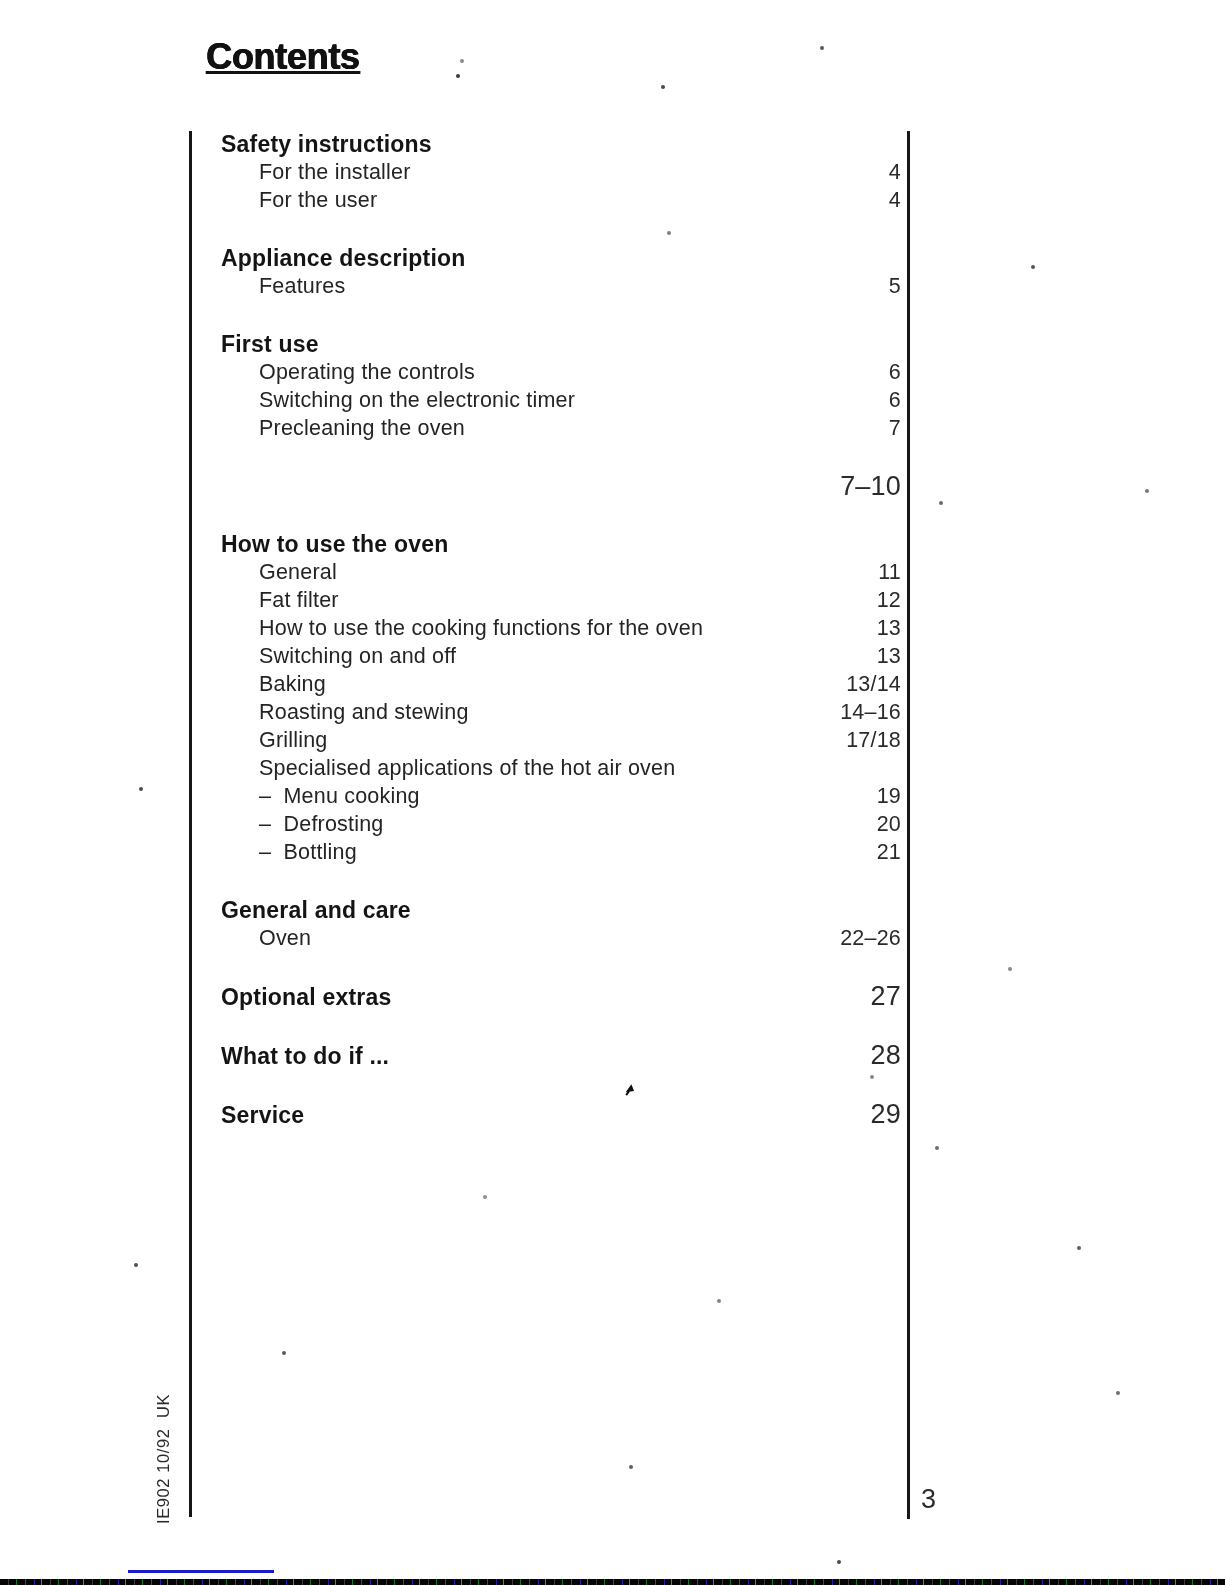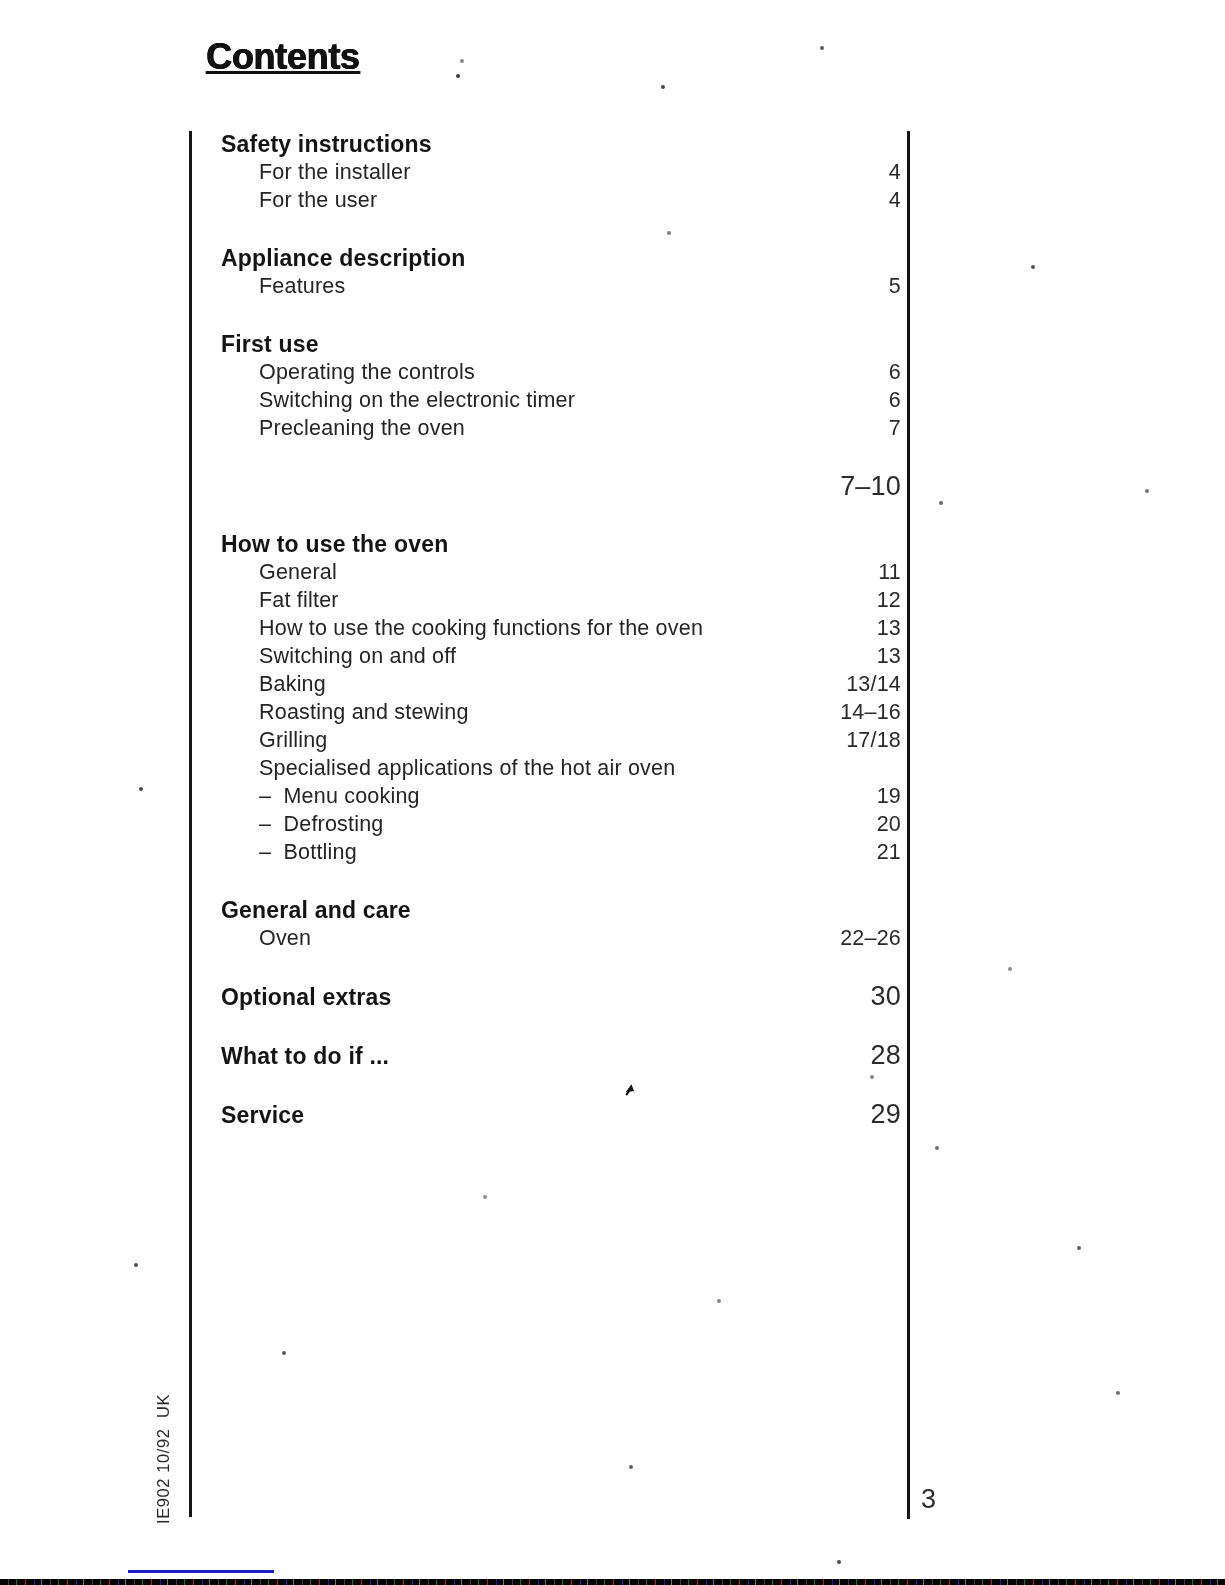--- a/index.html
+++ b/index.html
@@ -260,21 +260,21 @@
           <span class="pg"></span>
         </div>
         <div class="toc-row item">
           <span class="lbl">Oven</span>
           <span class="pg">22–26</span>
         </div>
       </div>
       <div class="toc-section">
         <div class="toc-row heading">
           <span class="lbl">Optional extras</span>
-          <span class="pg">30</span>
+          <span class="pg">27</span>
         </div>
       </div>
       <div class="toc-section">
         <div class="toc-row heading">
           <span class="lbl">What to do if ...</span>
           <span class="pg">28</span>
         </div>
       </div>
       <div class="toc-section">
         <div class="toc-row heading">

